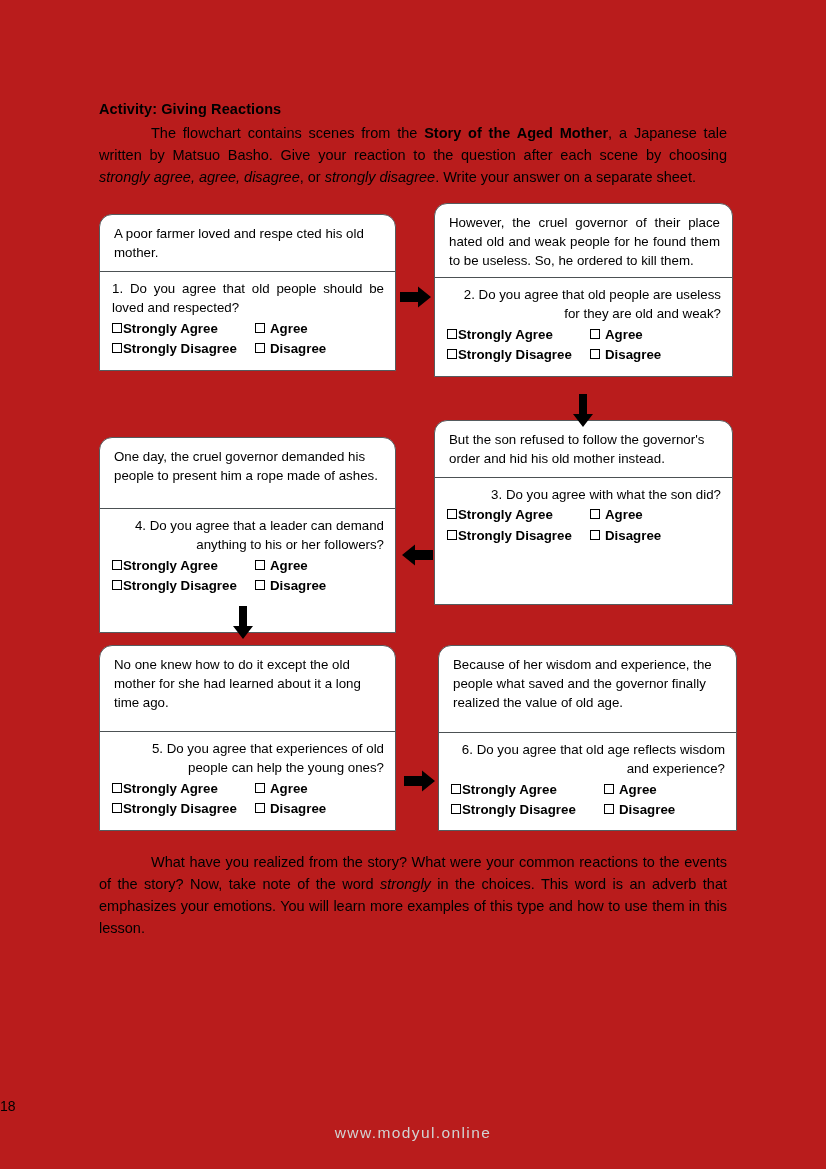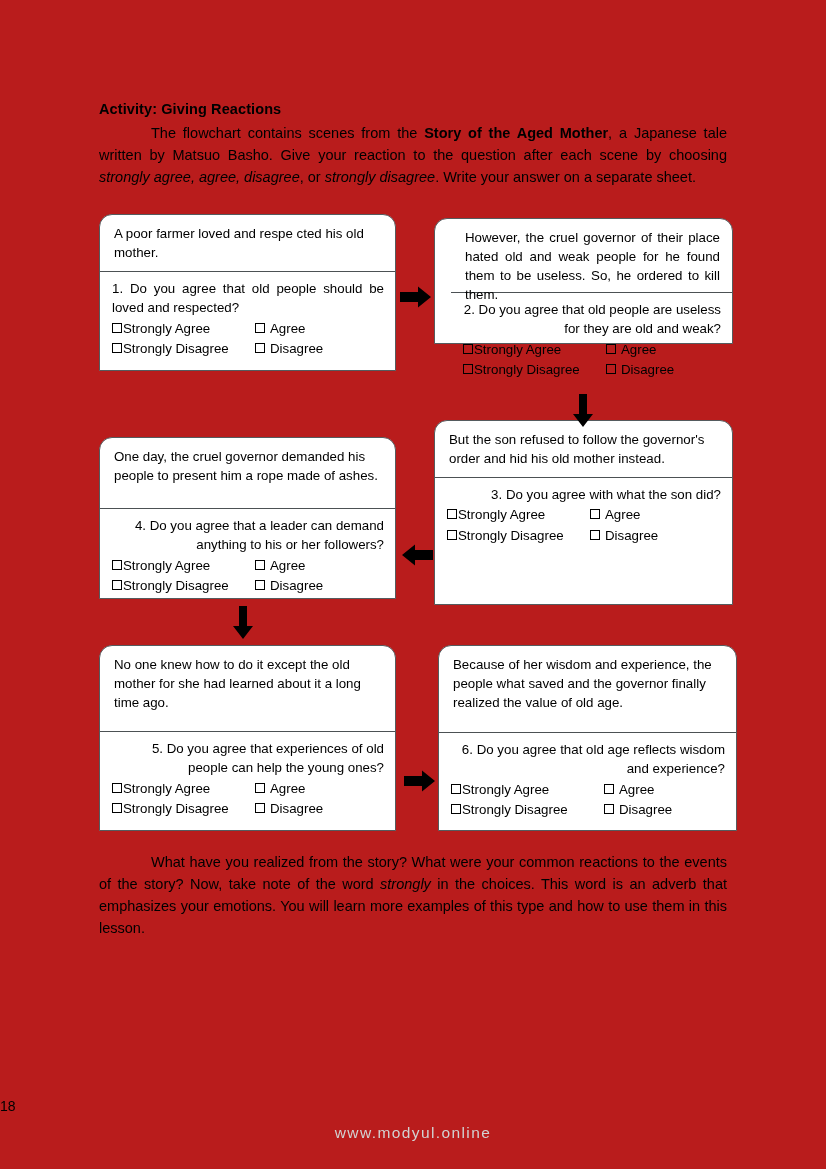--- a/index.html
+++ b/index.html
@@ -81,20 +81,21 @@
   }
   .qtext { margin: 0 0 1px 0; text-align: right; }
   .qtext.justified {
     text-align: justify;
     text-justify: inter-word;
   }
   .opt-row {
     display: flex;
     align-items: baseline;
     margin-top: 1px;
+    font-weight: bold;
   }
   .opt {
     display: inline-flex;
     align-items: baseline;
     white-space: nowrap;
   }
   .opt .cb {
     display: inline-block;
     width: 8px;
     height: 8px;
@@ -182,21 +183,21 @@
               <span>Strongly Disagree</span>
             </span>
           <span class="opt spaced">
               <span class="cb"></span>
               <span>Disagree</span>
             </span>
         </div>
       </div>
     </div>
 
-    <div class="fbox" style="left:434px; top:218px; width:299px; height:126px;padding-left:16px;">
+    <div class="fbox" style="left:434px; top:203px; width:299px; height:174px;">
       <div class="scene justified" style="height:73px;">However, the cruel governor of their place hated old and weak people for he found them to be useless. So, he ordered to kill them.</div>
       <div class="divider"></div>
       <div class="qblock">
         <div class="qtext">2. Do you agree that old people are useless for they are old and weak?</div>
         <div class="opt-row">
           <span class="opt opt-col-1">
               <span class="cb"></span>
               <span>Strongly Agree</span>
             </span>
           <span class="opt spaced">
@@ -210,21 +211,21 @@
               <span>Strongly Disagree</span>
             </span>
           <span class="opt spaced">
               <span class="cb"></span>
               <span>Disagree</span>
             </span>
         </div>
       </div>
     </div>
 
-    <div class="fbox" style="left:99px; top:437px; width:297px; height:162px;">
+    <div class="fbox" style="left:99px; top:437px; width:297px; height:196px;">
       <div class="scene" style="height:70px;">One day, the cruel governor demanded his people to present him a rope made of ashes.</div>
       <div class="divider"></div>
       <div class="qblock">
         <div class="qtext">4. Do you agree that a leader can demand anything to his or her followers?</div>
         <div class="opt-row">
           <span class="opt opt-col-1">
               <span class="cb"></span>
               <span>Strongly Agree</span>
             </span>
           <span class="opt spaced">

